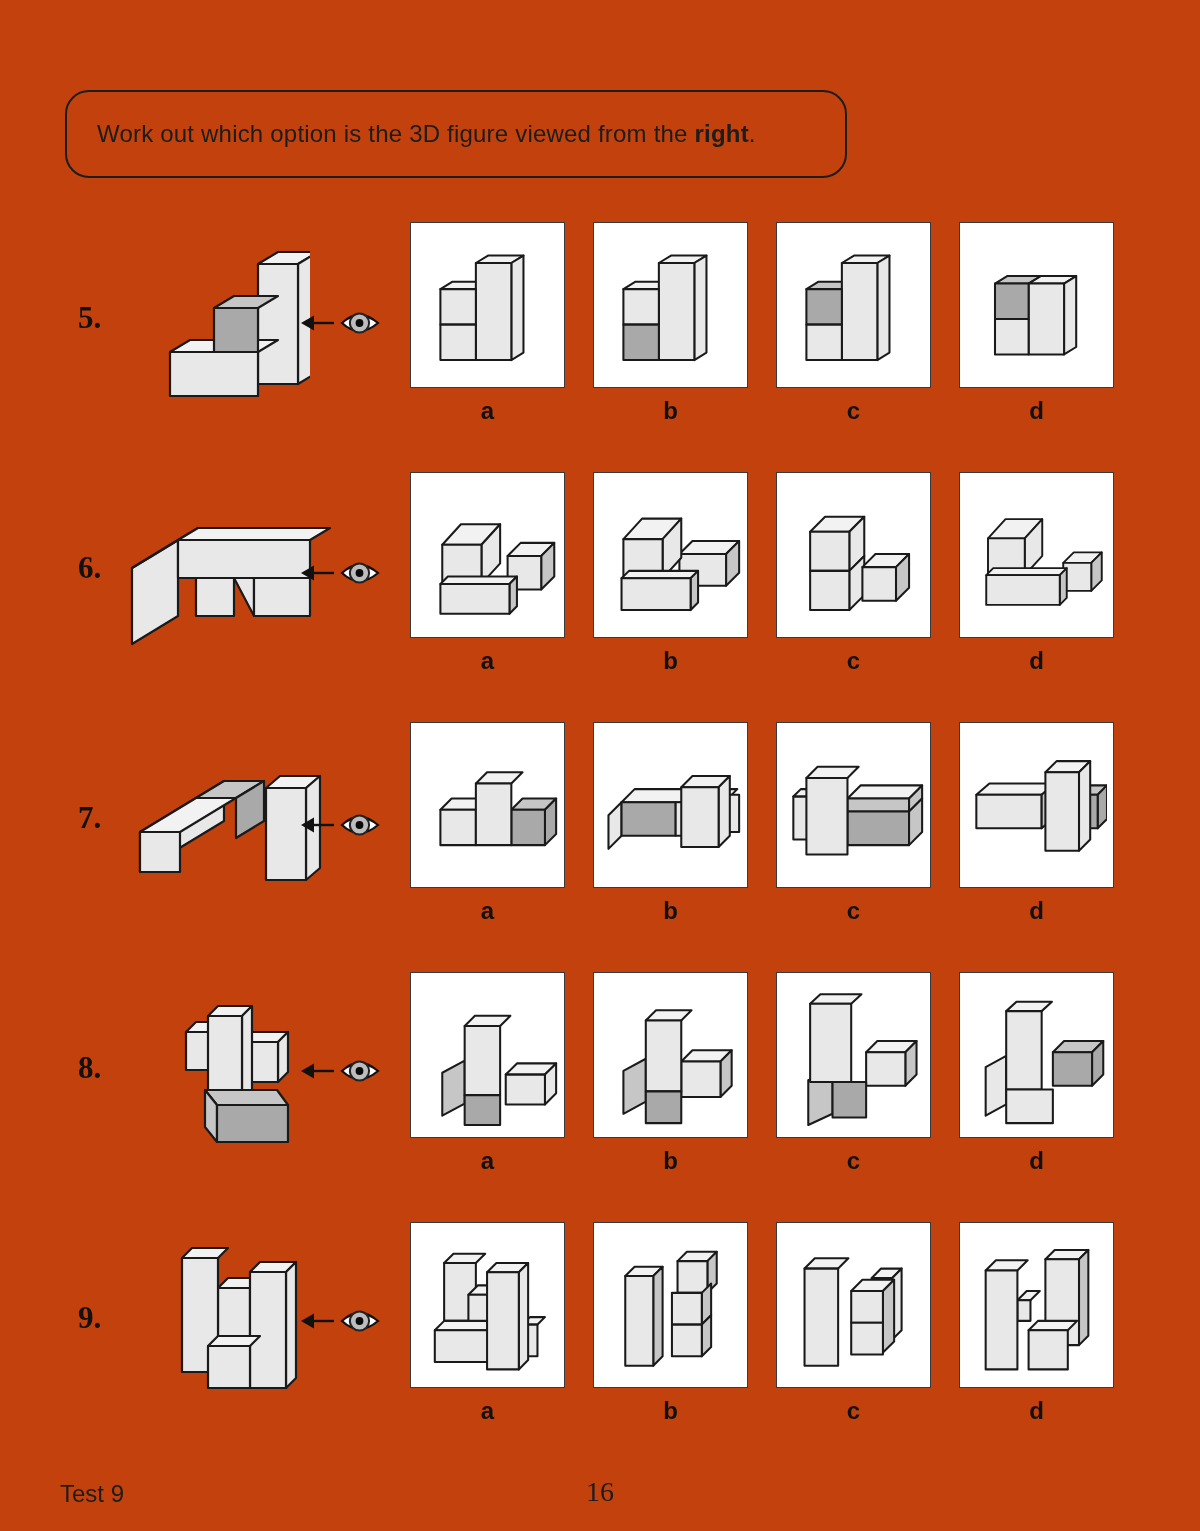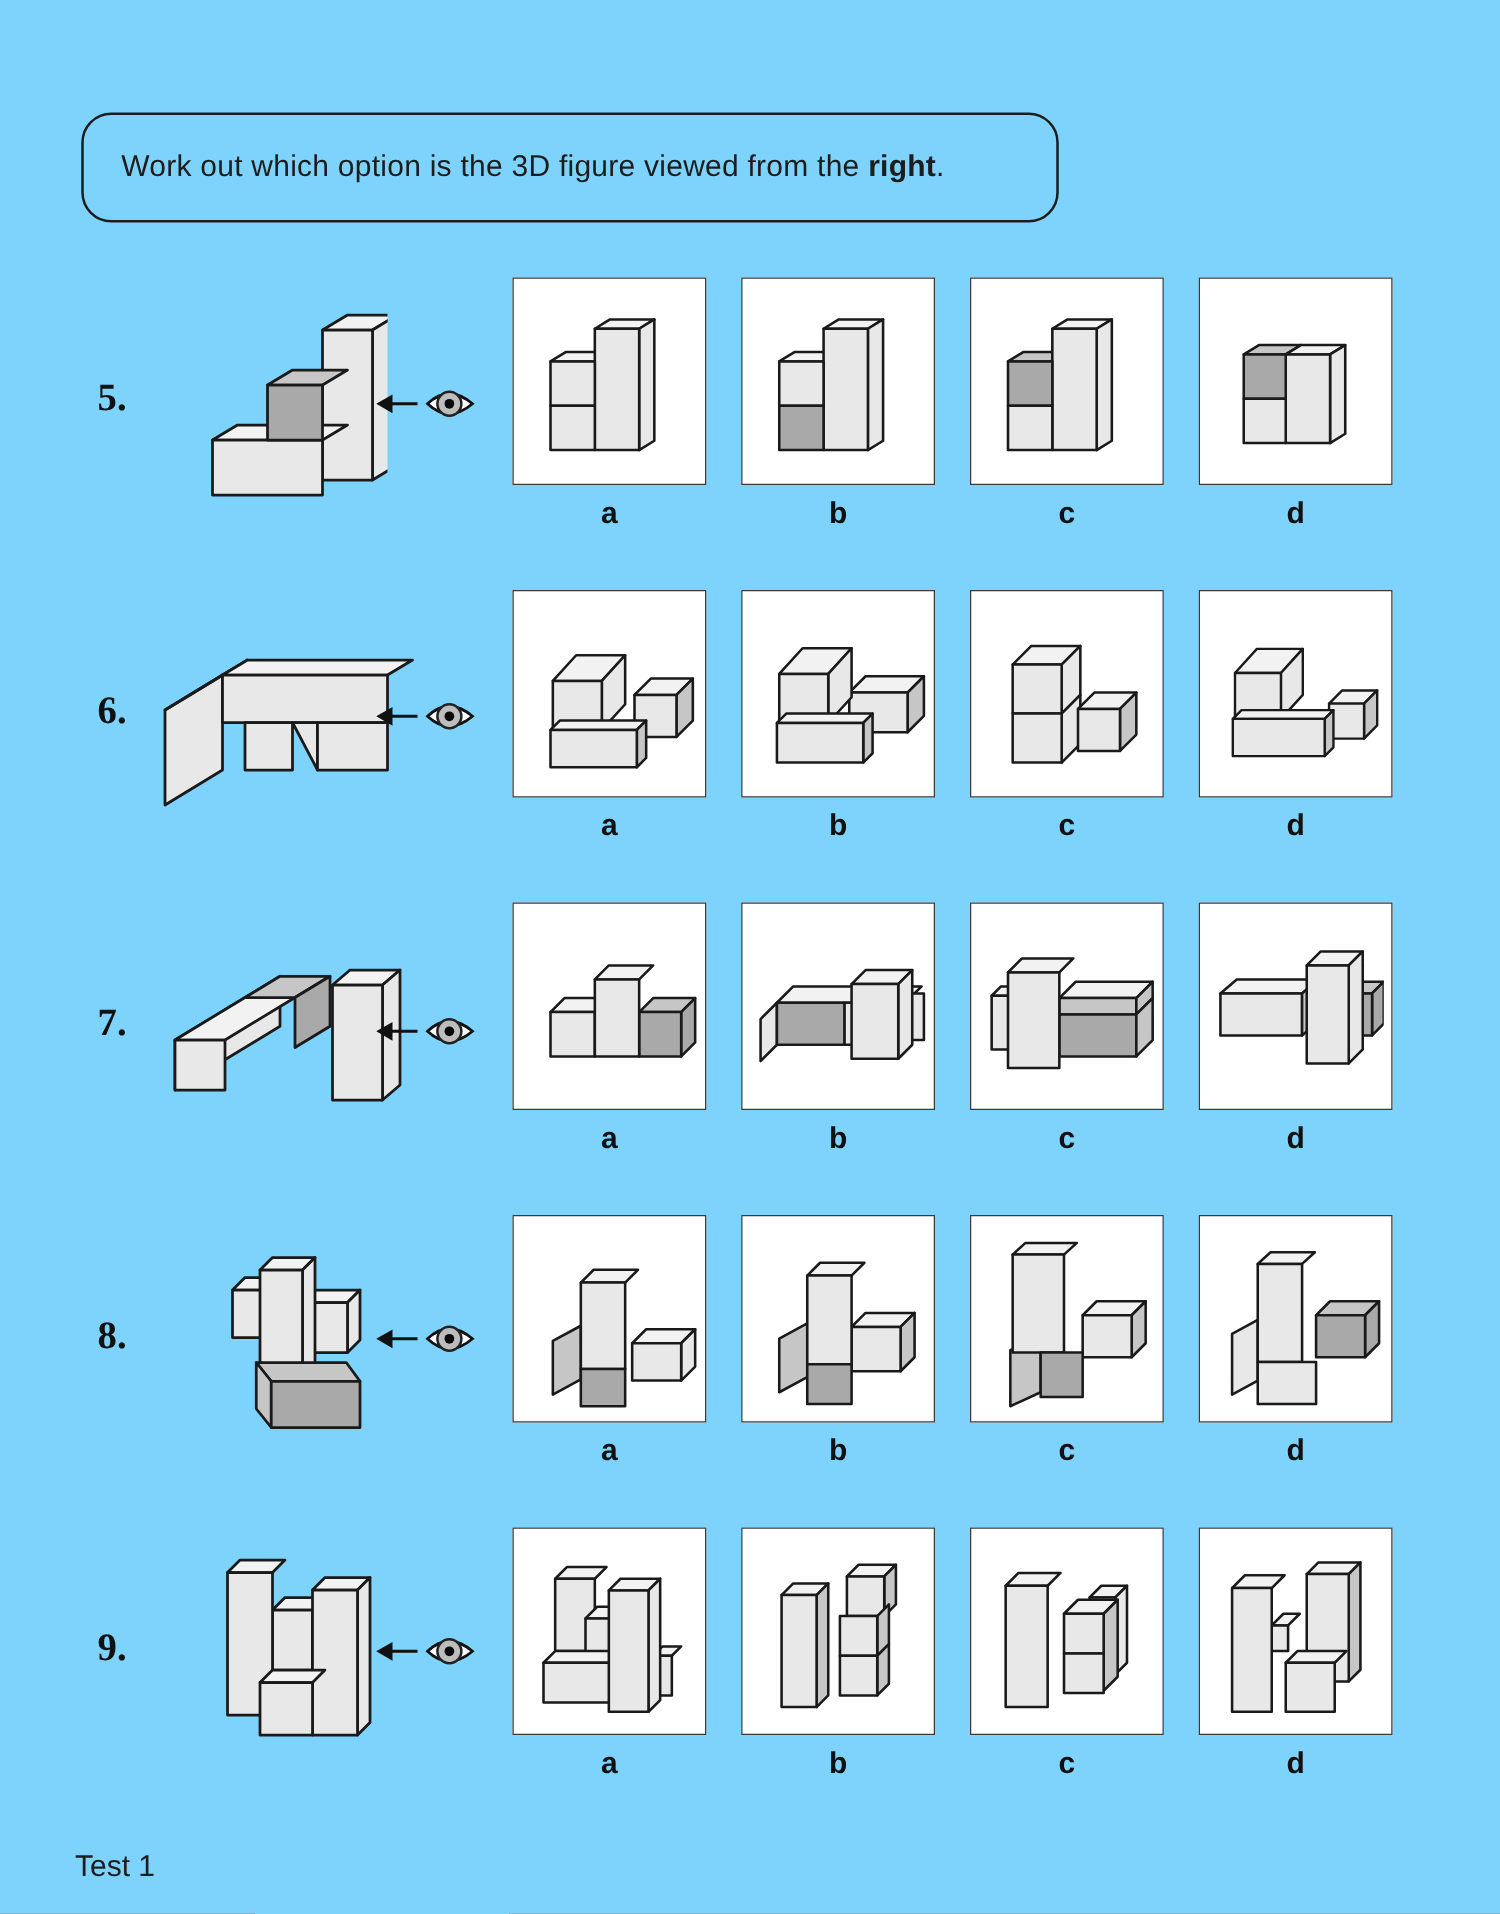--- a/index.html
+++ b/index.html
@@ -1,16 +1,16 @@
 <!DOCTYPE html>
 <html><head>
 <meta charset="utf-8">
 <style>
   html,body{margin:0;padding:0;background:#888;}
-  .page{position:relative;width:1200px;height:1531px;background:#7dd3fc;margin:0 auto;
+  .page{position:relative;width:1200px;height:1531px;background:#c2410c;margin:0 auto;
         font-family:"Liberation Sans",sans-serif;overflow:hidden;}
   .instruction-box{position:absolute;left:65px;top:90px;width:748px;height:84px;
         border:2.5px solid #1d1d1d;border-radius:24px;display:flex;align-items:center;
         padding-left:30px;font-size:24px;color:#1d1d1d;letter-spacing:.2px;}
   .instruction-box b{font-weight:bold;}
   .qrow{position:absolute;left:0;width:1200px;height:212px;}
   .qnum{position:absolute;left:78px;top:78px;font-family:"Liberation Serif",serif;
         font-weight:bold;font-size:31px;color:#111;}
   .target{position:absolute;}
   .eye{position:absolute;left:298px;width:84px;height:38px;}
@@ -494,15 +494,16 @@
               <polygon points="66,102 108,102 108,144 66,144" fill="#e8e8e8" stroke="#1a1a1a" stroke-width="2.2" stroke-linejoin="round"></polygon>
               <polygon points="20,38 31,27 65,27 54,38" fill="#f2f2f2" stroke="#1a1a1a" stroke-width="2.2" stroke-linejoin="round"></polygon>
               <polygon points="20,38 54,38 54,144 20,144" fill="#e8e8e8" stroke="#1a1a1a" stroke-width="2.2" stroke-linejoin="round"></polygon>
             </svg>
           </div>
         </div>
         <div class="optlabel">d</div>
       </div>
   </div>
 
-  <div class="footer-left">Test 1</div>
+  <div class="footer-left">Test 9</div>
+  <div class="footer-page">16</div>
 
 </div>
 
 </body></html>

